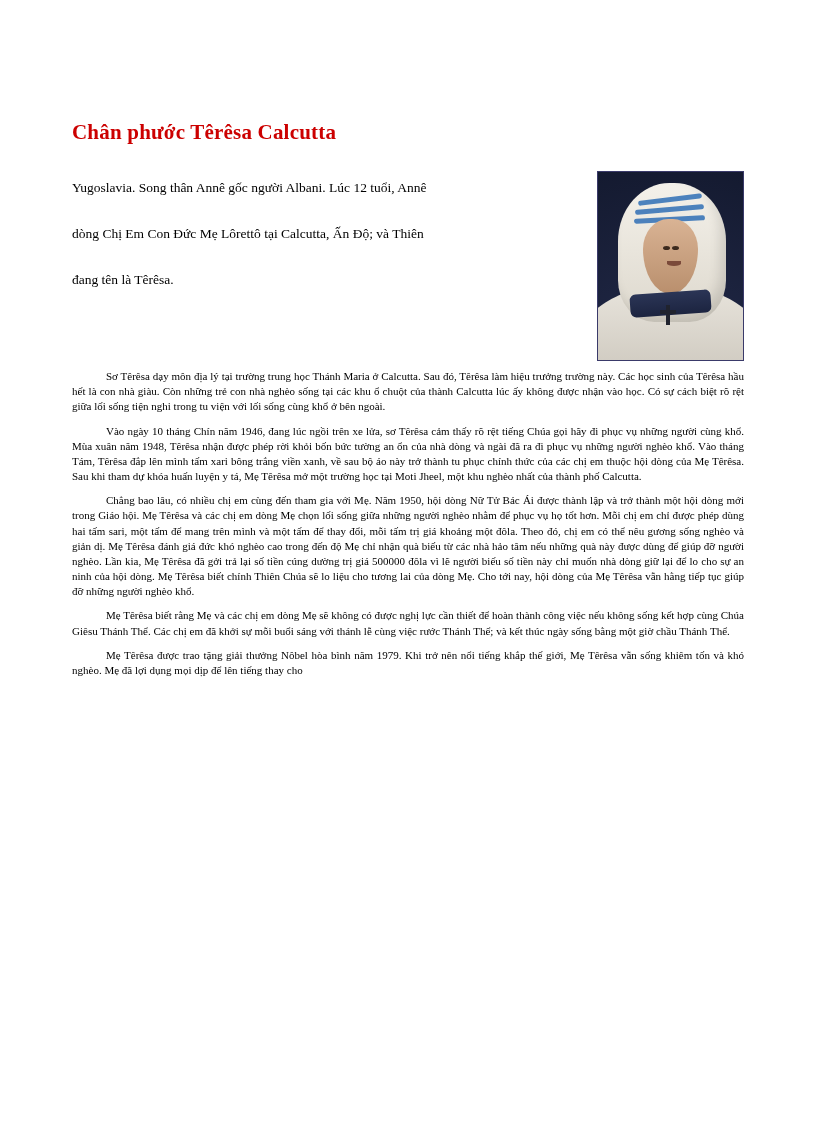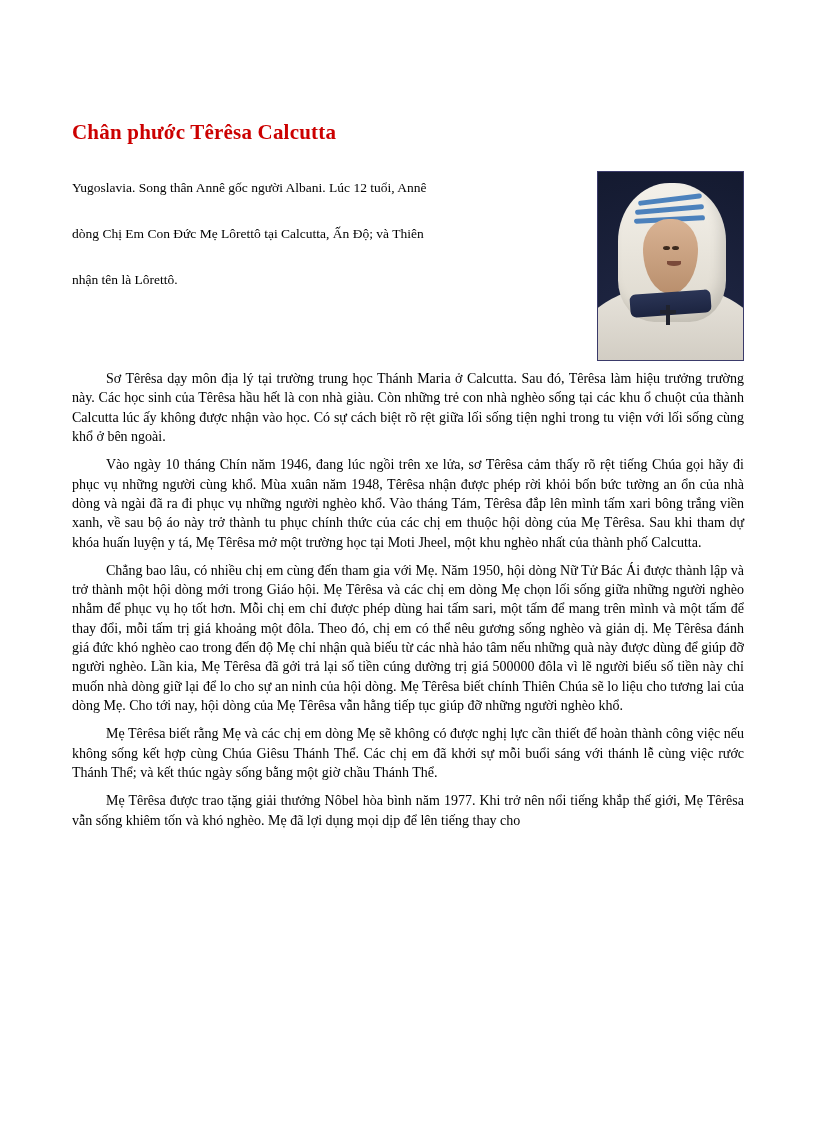--- a/index.html
+++ b/index.html
@@ -111,21 +111,21 @@
   .ph-sash {
     position: absolute;
     left: 22%; top: 64%;
     width: 56%; height: 12%;
     background: linear-gradient(#2b3556, #1c2440);
     transform: rotate(-4deg);
     border-radius: 6px;
   }
 
   p.body-text {
-    font-size: 14px;
+    font-size: 11px;
     line-height: 1.38;
     text-align: justify;
     margin: 0 0 9px 0;
     text-indent: 34px;
   }
   p.intro-line {
     font-size: 13.5px;
     line-height: 1.35;
     margin: 0 0 28px 0;
     text-indent: 0;
@@ -159,24 +159,24 @@
       <div class="ph-eye r"></div>
       <div class="ph-mouth"></div>
     </div>
     <div class="ph-sash"></div>
     <div class="ph-cross"></div>
   </div>
 
   <div class="intro-wrap">
     <p class="intro-line">Yugoslavia.   Song thân Annê gốc người  Albani.  Lúc 12 tuổi,  Annê</p>
     <p class="intro-line">dòng Chị Em Con Đức Mẹ Lôrettô tại Calcutta,  Ấn Độ; và Thiên</p>
-    <p class="intro-line">nhận tên là Lôrettô.</p>
+    <p class="intro-line">đang tên là Têrêsa.</p>
   </div>
 
   <div class="after-photo">
     <p class="body-text">Sơ Têrêsa dạy môn địa lý tại trường trung học Thánh  Maria ở Calcutta.  Sau đó, Têrêsa làm hiệu trưởng trường này.  Các học sinh  của Têrêsa hầu hết là con nhà giàu.   Còn những trẻ  con nhà  nghèo sống tại các khu ổ chuột của thành  Calcutta lúc ấy không được nhận  vào học. Có sự cách biệt rõ rệt giữa lối sống tiện nghi  trong tu viện với lối sống cùng khổ ở bên ngoài.</p>
     <p class="body-text">Vào ngày  10 tháng  Chín  năm 1946, đang lúc ngồi  trên xe lửa, sơ Têrêsa cảm thấy rõ rệt tiếng Chúa gọi hãy đi phục vụ những người cùng khổ. Mùa xuân năm 1948, Têrêsa nhận được phép rời khỏi bốn bức tường an  ổn của nhà dòng và ngài đã ra đi phục vụ những người nghèo khổ. Vào tháng Tám, Têrêsa đắp lên mình  tấm xari bông trắng viền xanh, về sau bộ áo này trở thành tu phục chính thức của các chị em thuộc hội dòng của Mẹ Têrêsa. Sau khi tham  dự khóa huấn luyện  y tá, Mẹ Têrêsa mở một trường học tại Moti Jheel, một khu nghèo nhất của thành phố Calcutta.</p>
     <p class="body-text">Chẳng bao lâu, có nhiều chị em cùng đến tham gia với Mẹ. Năm 1950, hội dòng Nữ Tử Bác Ái được thành lập và trở thành một hội dòng mới trong Giáo hội. Mẹ Têrêsa và các chị em dòng Mẹ chọn lối sống giữa những người  nghèo nhằm để phục vụ họ tốt hơn. Mỗi chị em chỉ được phép dùng hai tấm sari, một tấm để mang trên mình  và một tấm để thay đổi, mỗi tấm trị giá khoảng một đôla. Theo đó, chị em có thể nêu gương sống nghèo và giản dị. Mẹ Têrêsa đánh giá đức khó nghèo  cao trong đến độ Mẹ chỉ nhận quà biếu từ các nhà hảo tâm nếu những  quà này được dùng để giúp  đỡ người nghèo. Lần kia, Mẹ Têrêsa đã gởi trả lại số tiền cúng dường trị giá 500000 đôla vì lẽ người biếu số tiền này chỉ muốn nhà dòng giữ lại để lo cho sự an ninh  của hội dòng. Mẹ Têrêsa biết chính Thiên  Chúa sẽ lo liệu cho tương lai của dòng Mẹ. Cho tới nay, hội dòng của Mẹ Têrêsa vẫn hằng tiếp tục giúp  đỡ những người nghèo khổ.</p>
     <p class="body-text">Mẹ Têrêsa biết rằng Mẹ và các chị em dòng Mẹ sẽ không  có được nghị  lực cần thiết để hoàn thành công việc nếu không sống kết hợp cùng Chúa Giêsu Thánh Thể. Các chị em đã khởi sự mỗi buổi sáng với thánh lễ cùng việc rước Thánh Thể; và kết thúc ngày sống bằng một giờ chầu Thánh Thể.</p>
-    <p class="body-text">Mẹ Têrêsa được trao tặng giải thưởng  Nôbel hòa bình năm 1977. Khi trở nên nổi tiếng khắp thế giới,  Mẹ Têrêsa vẫn sống khiêm tốn và khó nghèo.  Mẹ đã lợi dụng mọi dịp để lên tiếng thay cho</p>
+    <p class="body-text">Mẹ Têrêsa được trao tặng giải thưởng  Nôbel hòa bình năm 1979. Khi trở nên nổi tiếng khắp thế giới,  Mẹ Têrêsa vẫn sống khiêm tốn và khó nghèo.  Mẹ đã lợi dụng mọi dịp để lên tiếng thay cho</p>
   </div>
 
 </div>
 
 </body></html>

